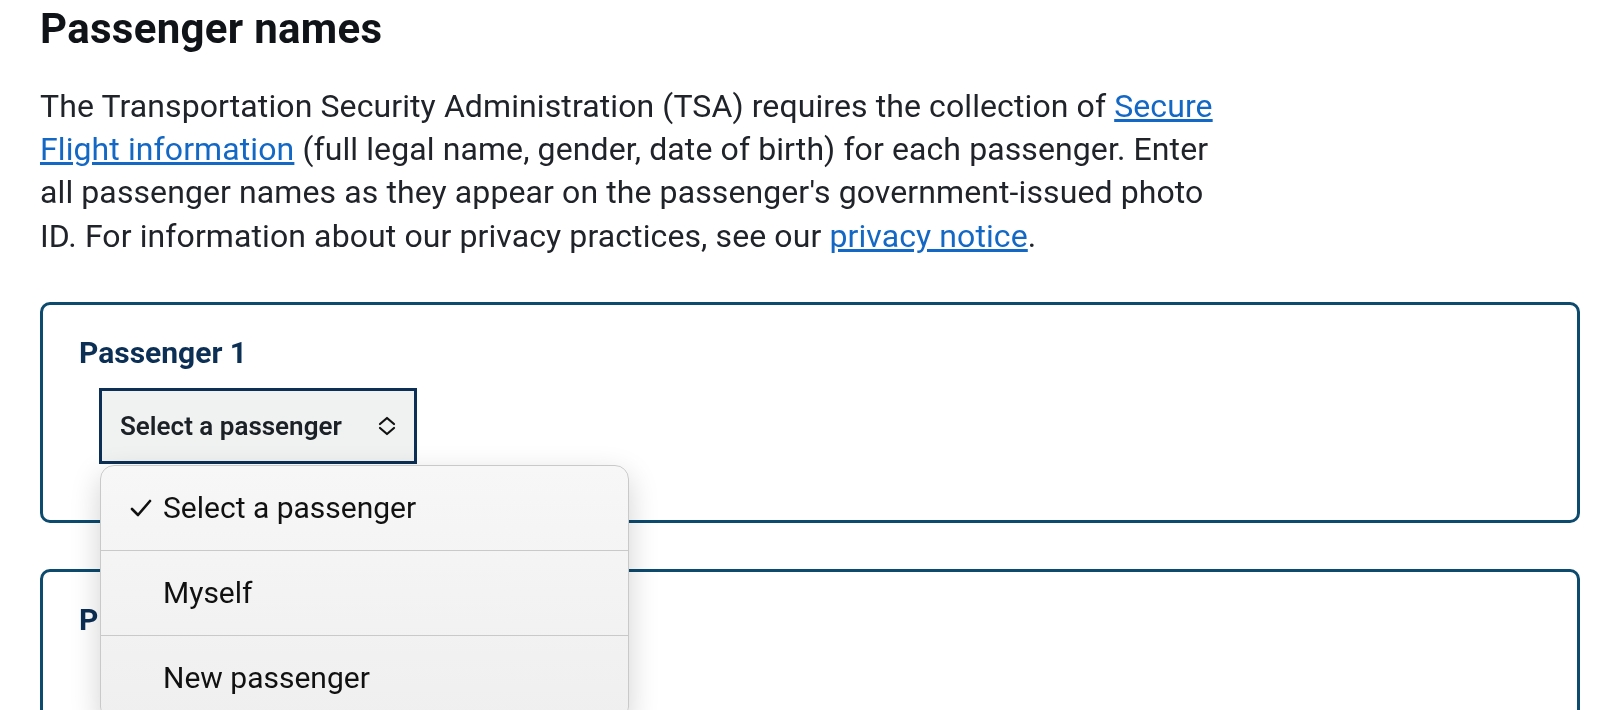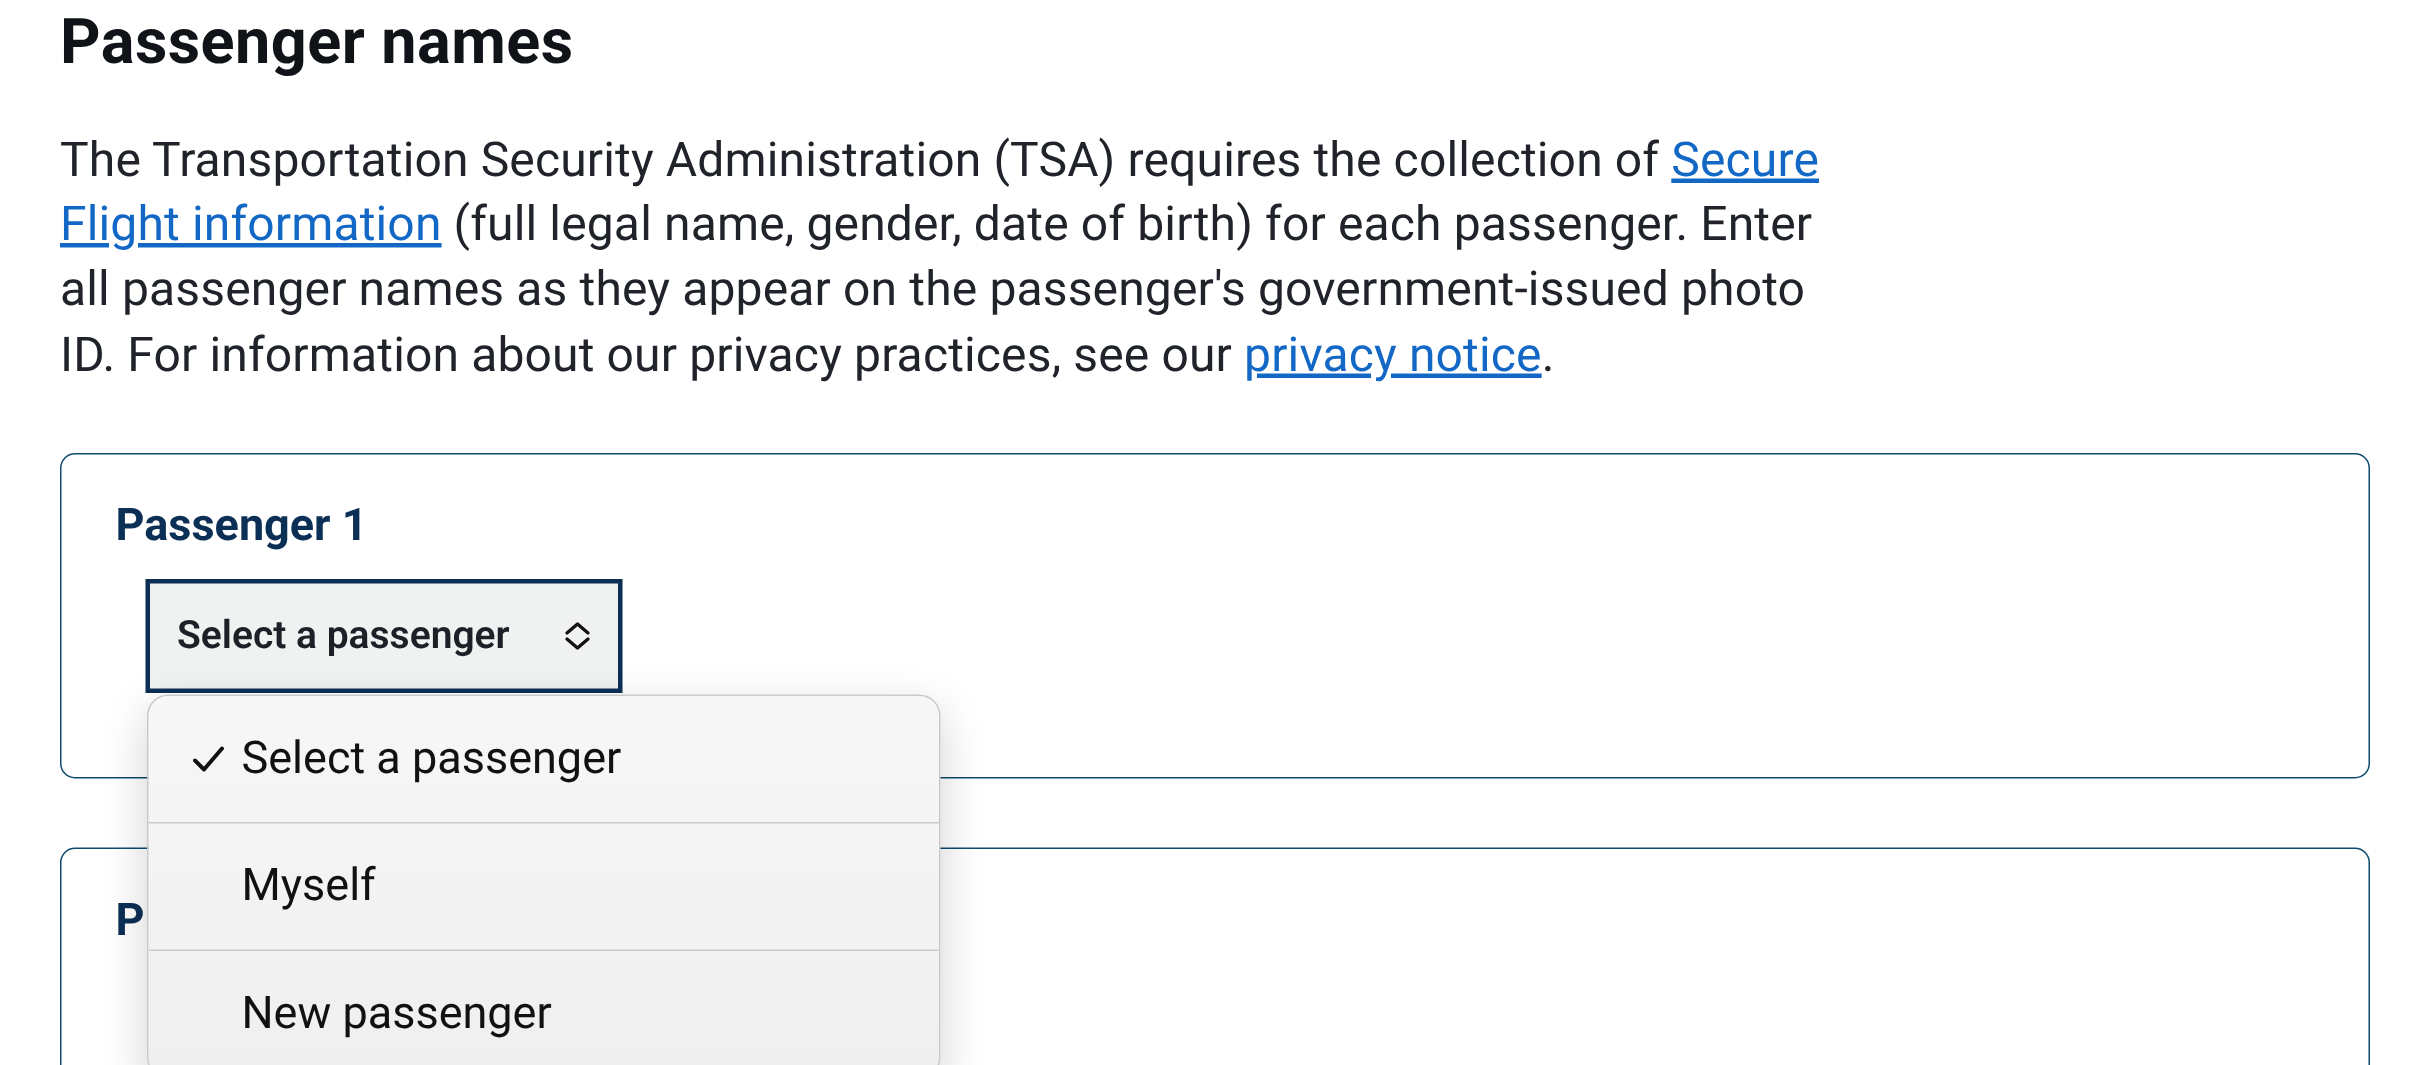--- a/index.html
+++ b/index.html
@@ -29,21 +29,21 @@
     color: #20242a;
     max-width: 1200px;
     margin-bottom: 44px;
     letter-spacing: 0.1px;
   }
   a.link {
     color: #1368c6;
     text-decoration: underline;
   }
   .passenger-card {
-    border: 1px solid #0c4a6e;
+    border: 3px solid #0c4a6e;
     border-radius: 10px;
     padding: 30px 36px 56px 36px;
     margin-bottom: 46px;
     background: #ffffff;
     position: relative;
   }
   .passenger-card.second {
     padding-bottom: 80px;
   }
   .card-title {

